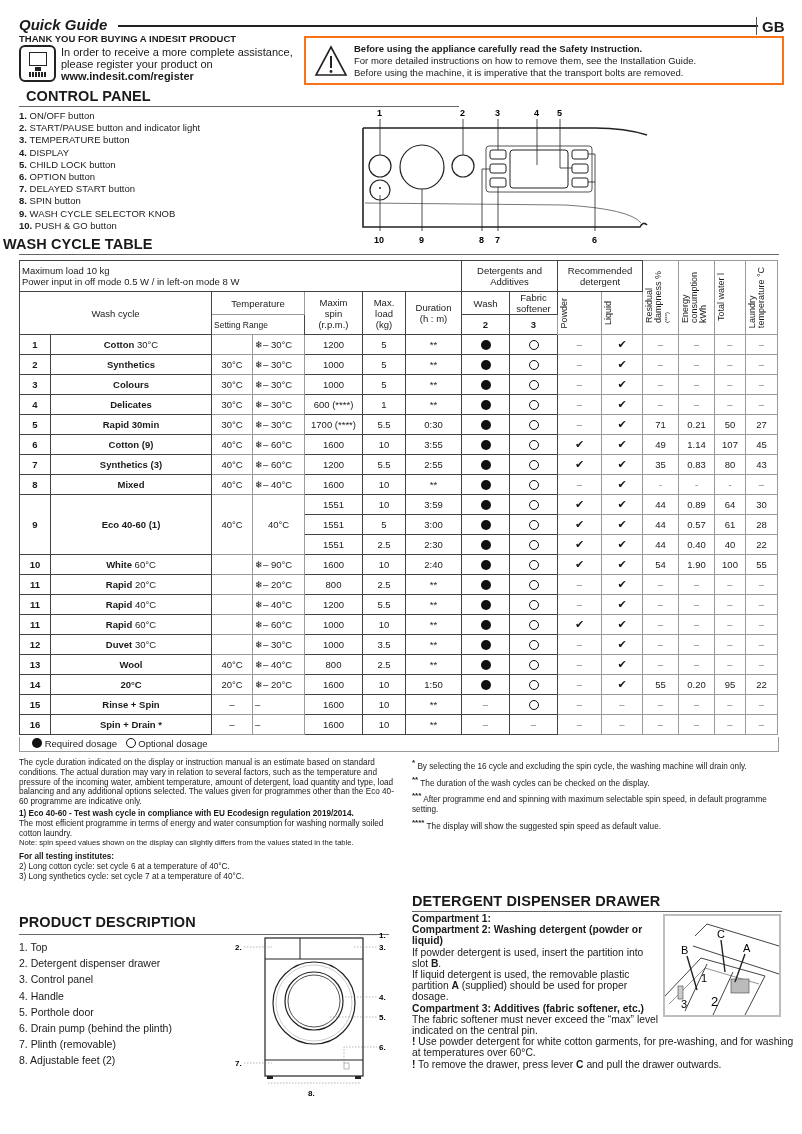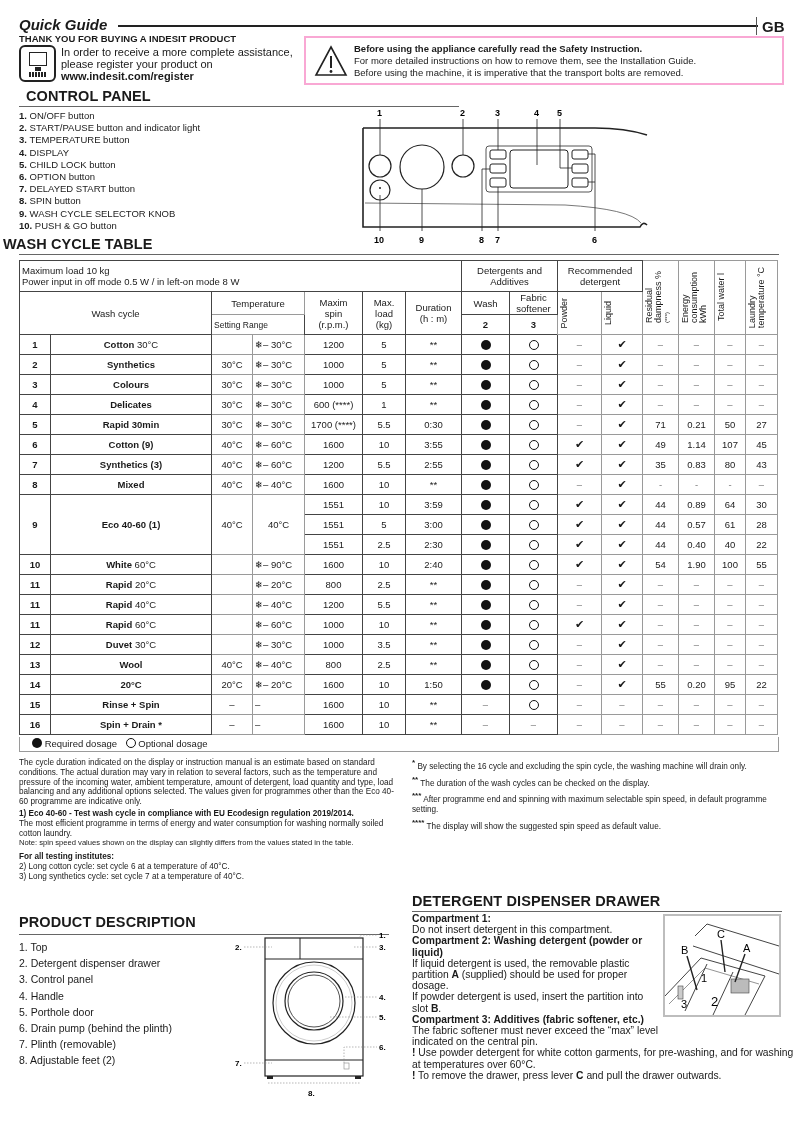--- a/index.html
+++ b/index.html
@@ -13,21 +13,21 @@
   #gb-tick { left: 756px; top: 17px; width: 1px; height: 18px; background: #555; }
   #gb { left: 762px; top: 18px; font-size: 15px; font-weight: bold; }
   #thanks { left: 19px; top: 33px; font-size: 9.5px; font-weight: bold; }
   #reg-icon { left: 19px; top: 45px; width: 37px; height: 37px; border: 2px solid #222; border-radius: 6px; }
   #reg-icon .screen { position: absolute; left: 8px; top: 5px; width: 18px; height: 14px; border: 1.5px solid #222; }
   #reg-icon .stand { position: absolute; left: 14px; top: 20px; width: 6px; height: 4px; background: #222; }
   #reg-icon .kbd { position: absolute; left: 8px; top: 25px; width: 18px; height: 5px; background: repeating-linear-gradient(90deg,#222 0 2px,#fff 2px 3px); }
   #reg-text { left: 61px; top: 46px; font-size: 11px; line-height: 12px; }
   #reg-text .b { font-weight: bold; }
 
-  #safety { left: 304px; top: 36px; width: 480px; height: 49px; border: 2px solid #f9a8d4; background: #fff; }
+  #safety { left: 304px; top: 36px; width: 480px; height: 49px; border: 2px solid #f97316; background: #fff; }
   #safety .tri { position: absolute; left: 8px; top: 6px; }
   #safety .txt { position: absolute; left: 48px; top: 5px; font-size: 9.5px; line-height: 12px; }
   #safety .txt .b { font-weight: bold; }
 
   h2.sec { position: absolute; font-size: 14.5px; font-weight: bold; letter-spacing: 0.1px; }
   .secrule { position: absolute; height: 1px; background: #666; }
 
   #cp-list { left: 19px; top: 110px; font-size: 9.5px; line-height: 12.2px; }
   #cp-list li { list-style: none; }
   #cp-list .n { font-weight: bold; }
@@ -631,24 +631,23 @@
   <text x="147" y="87">5.</text>
   <text x="147" y="117">6.</text>
   <text x="3" y="133">7.</text>
   <text x="76" y="163">8.</text>
 </svg>
 
 <h2 class="sec" style="left:412px;top:893px;">DETERGENT DISPENSER DRAWER</h2>
 <div class="secrule" style="left:412px;top:911px;width:370px;"></div>
 <div class="abs" id="dd-text">
   <div class="b">Compartment 1:</div>
-  <div>Do not insert detergent in this compartment.</div>
   <div class="b" style="width:250px">Compartment 2: Washing detergent (powder or liquid)</div>
+  <div style="width:250px"><span>If powder detergent is used, insert the partition into slot </span><b>B</b><span>.</span></div>
   <div style="width:250px"><span>If liquid detergent is used, the removable plastic partition </span><b>A</b><span> (supplied) should be used for proper dosage.</span></div>
-  <div style="width:250px"><span>If powder detergent is used, insert the partition into slot </span><b>B</b><span>.</span></div>
   <div class="b">Compartment 3: Additives (fabric softener, etc.)</div>
   <div style="width:250px">The fabric softener must never exceed the “max” level indicated on the central pin.</div>
   <div><span class="bang">!</span><span> Use powder detergent for white cotton garments, for pre-washing, and for washing at temperatures over 60°C.</span></div>
   <div><span class="bang">!</span><span> To remove the drawer, press lever </span><b>C</b><span> and pull the drawer outwards.</span></div>
 </div>
 <div class="abs" id="dd-img">
   <svg width="114" height="99" viewBox="0 0 114 99" font-family="Liberation Sans, sans-serif" font-size="11">
     <path d="M30 20 L42 8 L114 30" fill="none" stroke="#444"></path>
     <path d="M28 30 L114 58" fill="none" stroke="#444"></path>
     <path d="M0 80 L36 42 L100 60 L80 99" fill="none" stroke="#444"></path>

